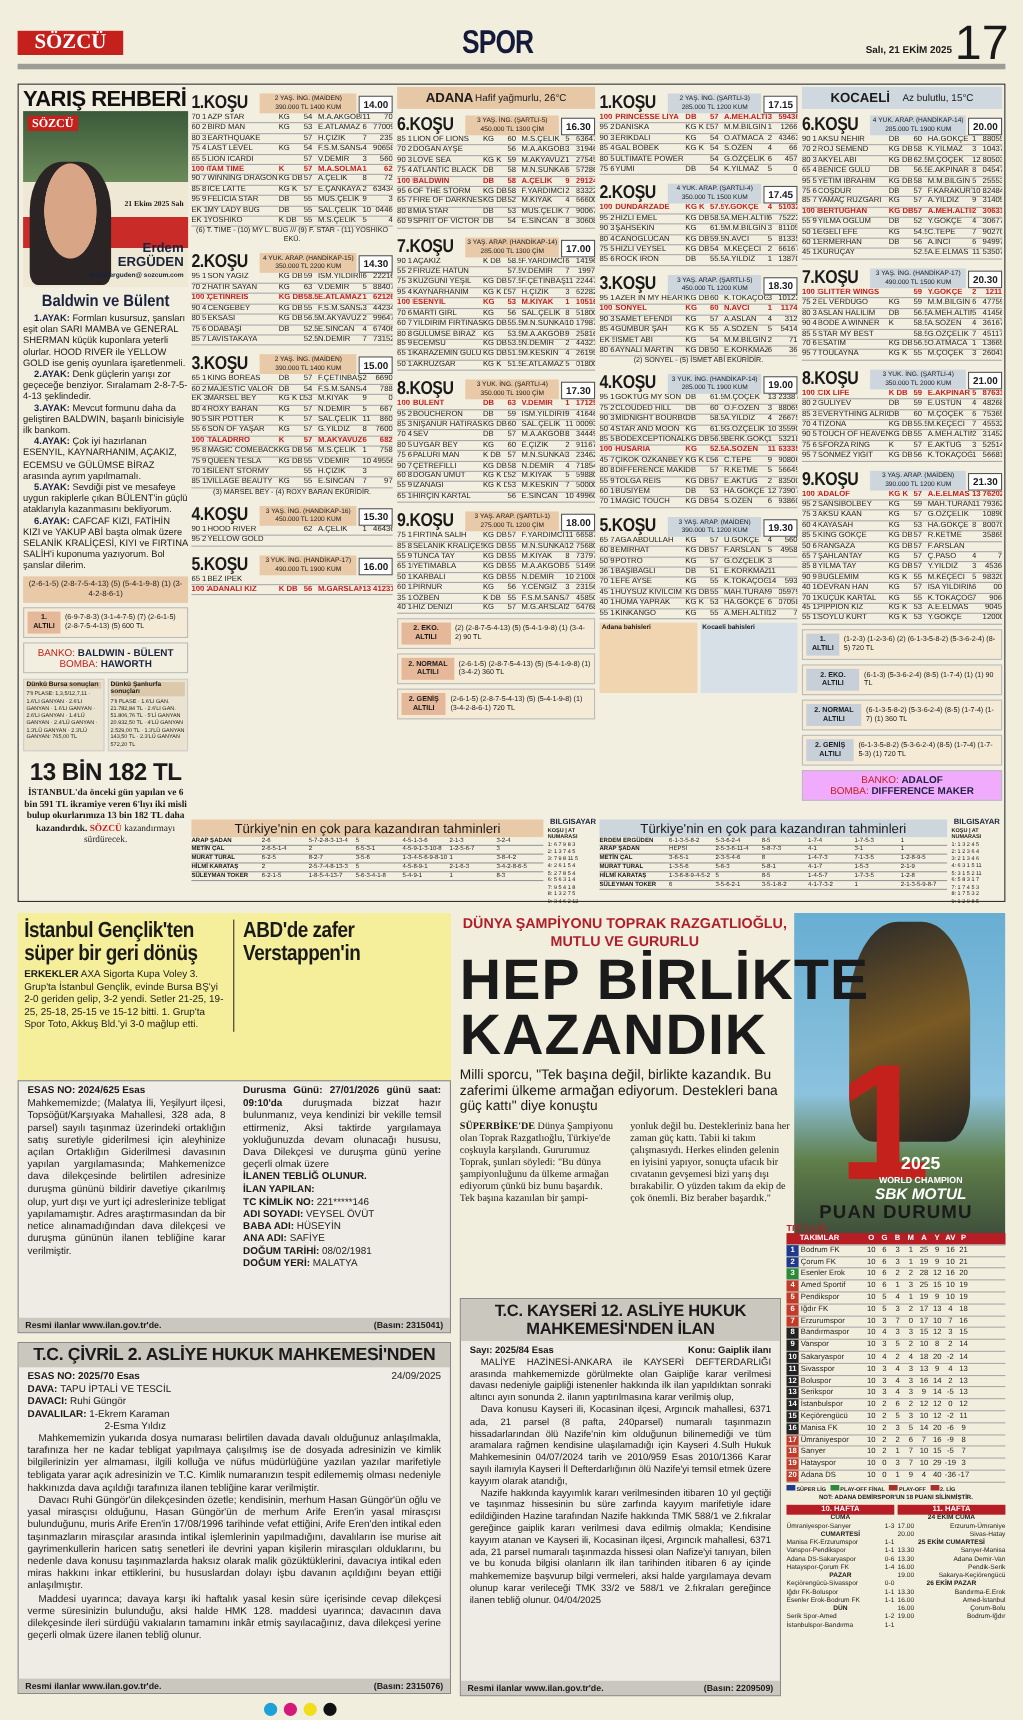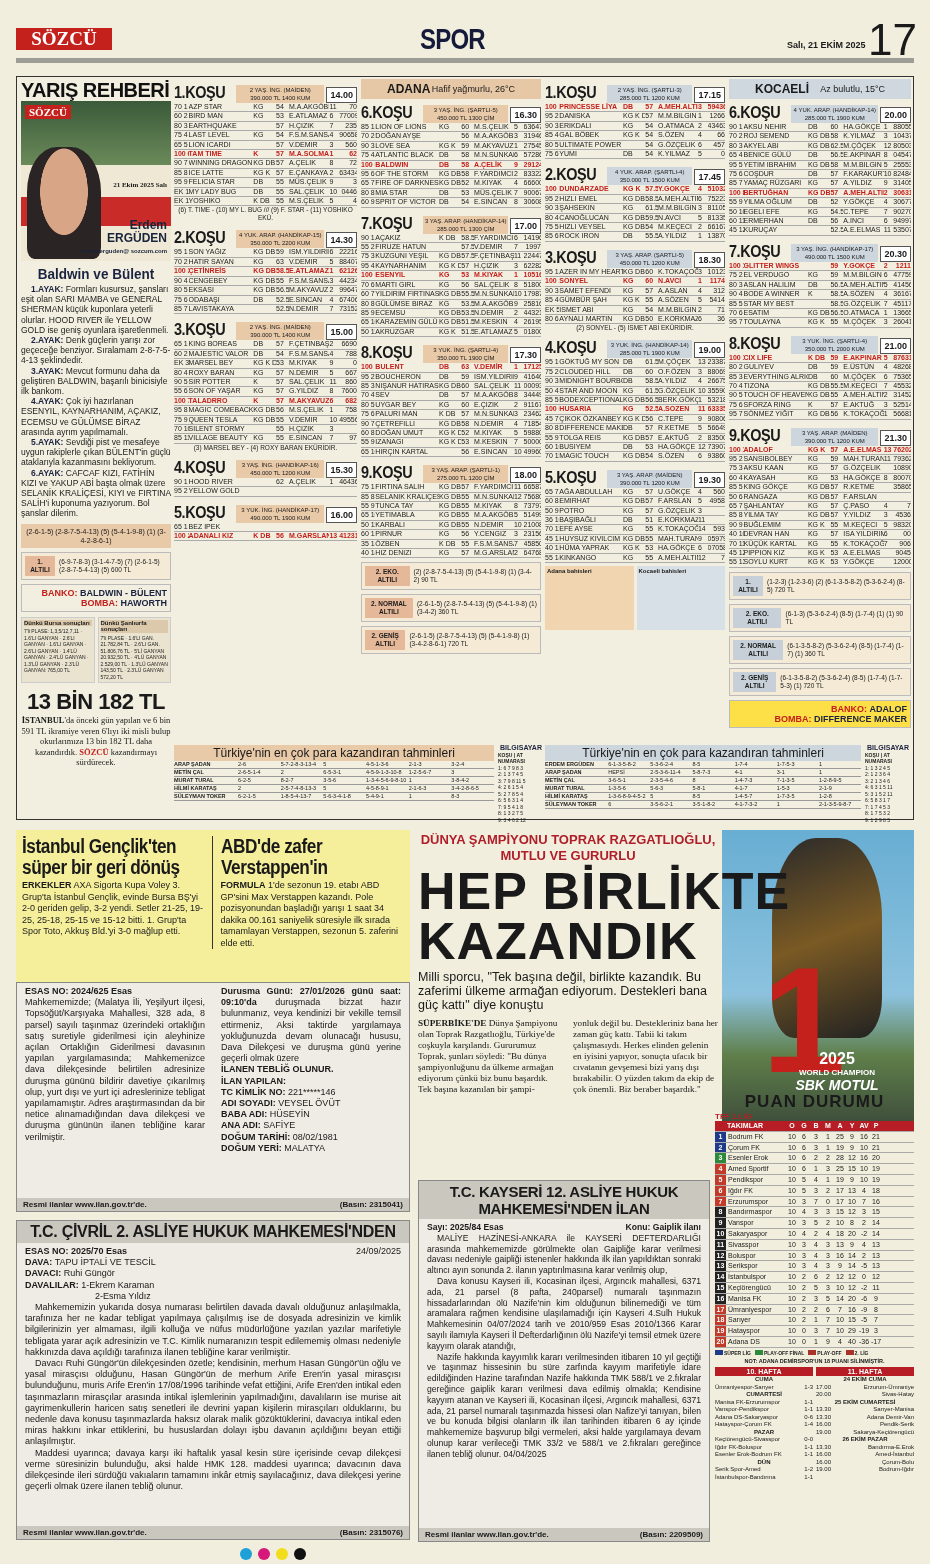--- a/index.html
+++ b/index.html
@@ -20,21 +20,21 @@
 .face{position:absolute;left:6px;top:46px;width:74px;height:112px;background:radial-gradient(ellipse at 50% 40%,#d8a586 0 45%,#2a2424 46%);border-radius:40% 40% 10% 10%}
 .auth{position:absolute;right:4px;top:118px;text-align:right;font-weight:bold;font-size:12px;color:#18243c;line-height:13px}
 .auth small{display:block;font-size:6px}
 .pdate{position:absolute;right:4px;top:80px;font-size:7px;font-weight:bold;font-family:"Liberation Serif",serif}
 .art-title{font-size:15px;font-weight:bold;color:#1b2240;text-align:center;margin:4px 0 2px;transform:scaleX(.9)}
 .art p{font-size:8.5px;line-height:10.2px;font-family:"Liberation Sans",sans-serif;text-indent:10px}
 .art p b{color:#1b2240}
 .combo{background:#e8c9a8;font-size:7px;text-align:center;padding:3px;margin-top:5px;line-height:9px}
 .altili{display:flex;align-items:center;gap:4px;background:#f4ead6;border:1px solid #bbb;margin-top:4px;padding:3px;font-size:6.5px;line-height:8px}
 .altili .lab{background:#e6b89a;font-weight:bold;font-size:6.5px;padding:2px 3px;text-align:center;min-width:30px}
-.banko{border:1px solid #bbb;text-align:right;font-size:9px;font-weight:bold;padding:3px;margin-top:4px;color:#1b2240}
+.banko{border:1px solid #bbb;text-align:center;font-size:9px;font-weight:normal;padding:3px;margin-top:4px;color:#1b2240}
 .banko span{color:#c4201c}
 .resbox{display:flex;gap:3px;margin-top:5px}
 .resbox div{flex:1;background:#e9e3cf;font-size:5px;line-height:6.5px;padding:2px;border:1px solid #ccc}
 .resbox h6{font-size:6px;background:#dcc8aa;margin-bottom:2px}
 .bigwin{font-size:22px;font-weight:bold;text-align:center;margin-top:6px;letter-spacing:-0.5px}
 .bigwin-txt{font-family:"Liberation Serif",serif;font-size:8.5px;text-align:center;line-height:10.5px;font-weight:bold}
 .bigwin-txt b{color:#c4201c}
 
 .city{font-weight:bold;font-size:12px;background:#e7c8a6;padding:3px 26px;display:flex;justify-content:space-between;align-items:center}
 .city span:last-child{font-weight:normal;font-size:9px}
@@ -137,21 +137,21 @@
     <div class="banko">
       <span>BANKO:</span> <b>BALDWIN - BÜLENT</b><br>
       <span>BOMBA:</span> <b>HAWORTH</b>
     </div>
     <div class="resbox">
       <div><h6>Dünkü Bursa sonuçları</h6><span>7'li PLASE: 1,3,5/12,7,11 · 1.6'LI GANYAN · 2.6'LI GANYAN · 1.6'LI GANYAN · 2.6'LI GANYAN · 1.4'LÜ GANYAN · 2.4'LÜ GANYAN · 1.3'LÜ GANYAN · 2.3'LÜ GANYAN: 765,00 TL</span></div>
       <div><h6>Dünkü Şanlıurfa sonuçları</h6><span>7'li PLASE · 1.6'LI GAN. 21.782,84 TL · 2.6'LI GAN. 51.806,76 TL · 5'Lİ GANYAN 20.932,50 TL · 4'LÜ GANYAN 2.529,00 TL · 1.3'LÜ GANYAN 143,50 TL · 2.3'LÜ GANYAN 572,20 TL</span></div>
     </div>
     <div class="bigwin">13 BİN 182 TL</div>
     <div class="bigwin-txt">
-      <span>İSTANBUL</span><span style="font-weight:normal">'da önceki gün yapılan ve 6 bin 591 TL ikramiye veren 6'lıyı iki misli bulup okurlarımıza 13 bin 182 TL daha kazandırdık.</span>
+      <span>İSTANBUL</span><span style="font-weight:bold">'da önceki gün yapılan ve 6 bin 591 TL ikramiye veren 6'lıyı iki misli bulup okurlarımıza 13 bin 182 TL daha kazandırdık.</span>
       <b>SÖZCÜ</b><span style="font-weight:normal"> kazandırmayı sürdürecek.</span>
     </div>
   </div>
 
   <div class="abs" id="col1" style="left:157px;top:2px;width:183px">
       <div class="rc">
         <div class="rchead">
           <div class="rcname">1.KOŞU</div>
           <div class="rcinfo">
             <div>2 YAŞ. İNG. (MAİDEN)</div>
@@ -1705,21 +1705,21 @@
         </div>
         <div class="altili">
           <span class="lab" style="background: rgb(199, 208, 216);">2. NORMAL ALTILI</span>
           <span>(6-1-3-5-8-2) (5-3-6-2-4) (8-5) (1-7-4) (1-7) (1) 360 TL</span>
         </div>
         <div class="altili">
           <span class="lab" style="background: rgb(199, 208, 216);">2. GENİŞ ALTILI</span>
           <span>(6-1-3-5-8-2) (5-3-6-2-4) (8-5) (1-7-4) (1-7-5-3) (1) 720 TL</span>
         </div>
       </div>
-    <div class="banko" style="background:#fde047">
+    <div class="banko" style="background:#f0abfc">
       <span>BANKO:</span> <b>ADALOF</b><br>
       <span>BOMBA:</span> <b>DIFFERENCE MAKER</b>
     </div>
   </div>
 
   <div class="abs tah" style="left:157px;top:666px;width:370px">
     <div class="t">
         <h4>Türkiye'nin en çok para kazandıran tahminleri</h4>
         <div id="tahA">
           <div class="trow">
@@ -1864,21 +1864,20 @@
 </div>
 
 <div id="news" class="abs">
   <div style="display:flex;gap:8px;padding:6px 6px">
     <div style="flex:1;border-right:1px solid #333;padding-right:6px">
       <div class="nh">İstanbul Gençlik'ten süper bir geri dönüş</div>
       <div class="nb"><b>ERKEKLER</b><span> AXA Sigorta Kupa Voley 3. Grup'ta İstanbul Gençlik, evinde Bursa BŞ'yi 2-0 geriden gelip, 3-2 yendi. Setler 21-25, 19-25, 25-18, 25-15 ve 15-12 bitti. 1. Grup'ta Spor Toto, Akkuş Bld.'yi 3-0 mağlup etti.</span></div>
     </div>
     <div style="flex:1">
       <div class="nh">ABD'de zafer Verstappen'in</div>
-      <div class="nb"><b>FORMULA</b><span> 1'de sezonun 19. etabı ABD GP'sini Max Verstappen kazandı. Pole pozisyonundan başladığı yarışı 1 saat 34 dakika 00.161 saniyelik süresiyle ilk sırada tamamlayan Verstappen, sezonun 5. zaferini elde etti.</span></div>
     </div>
   </div>
 </div>
 
 <div id="hero" class="abs">
   <div class="abs champ">
     <div class="rider"></div>
     <div class="one">1</div>
     <div class="badge">
       <div style="font-size:16px">2025</div>

